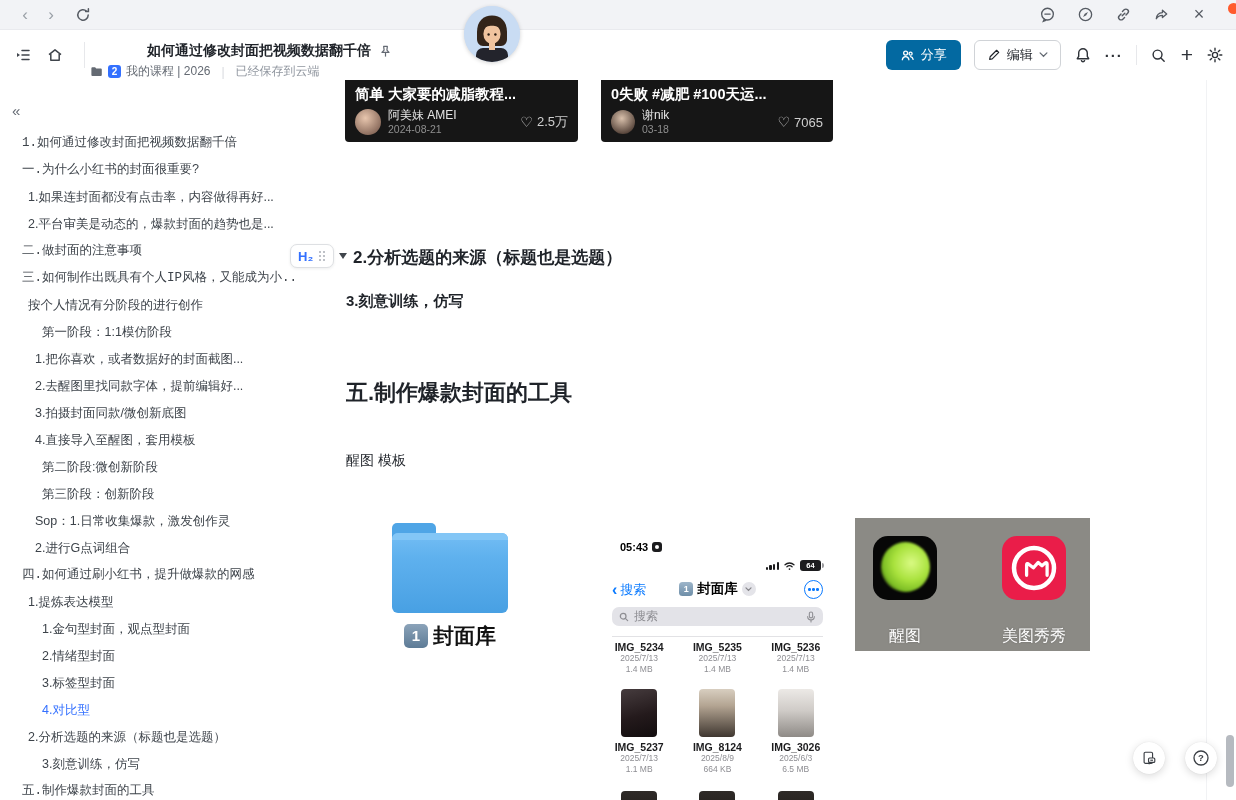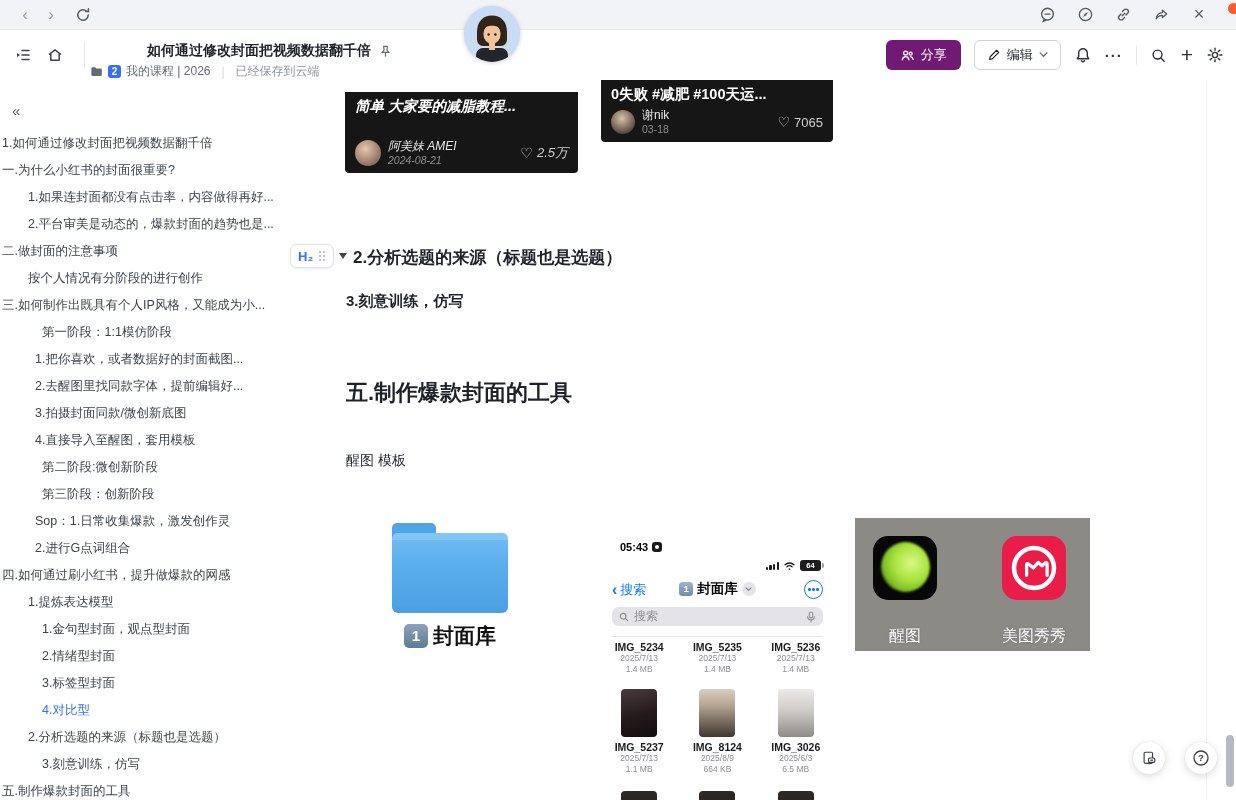--- a/index.html
+++ b/index.html
@@ -24,43 +24,43 @@
   .pin-icon{color:#646a73;display:inline-flex;}
   .doc-breadcrumb{position:absolute;left:90px;top:33px;display:flex;align-items:center;gap:5px;
                   font-size:12px;color:#646a73;}
   .bc-badge{display:inline-block;min-width:13px;height:13px;line-height:13px;text-align:center;
             background:#3370ff;color:#fff;font-size:10px;border-radius:3px;font-weight:bold;}
   .bc-sep{color:#d8dade;margin:0 6px;}
   .bc-status{color:#8f959e;}
   .avatar{position:absolute;left:464px;top:-24px;width:56px;height:56px;border-radius:50%;
           box-shadow:0 1px 4px rgba(0,0,0,.18);overflow:hidden;background:#c9dcf3;}
   .hdr-right{position:absolute;right:12px;top:10px;display:flex;align-items:center;gap:13px;}
-  .btn-share{display:flex;align-items:center;gap:6px;background:#701a75;color:#fff;border:none;
+  .btn-share{display:flex;align-items:center;gap:6px;background:#0369a1;color:#fff;border:none;
              border-radius:6px;height:30px;padding:0 14px;font-size:13px;font-family:inherit;}
   .btn-edit{display:flex;align-items:center;gap:6px;background:#fff;color:#1f2329;
             border:1px solid #d0d3d7;border-radius:6px;height:30px;padding:0 12px;font-size:13px;font-family:inherit;}
   .hdr-ic{width:18px;height:18px;color:#2e3238;display:inline-flex;align-items:center;justify-content:center;}
   .hdr-more{font-size:15px;font-weight:bold;color:#2e3238;letter-spacing:1px;}
   .hdr-plus{font-size:21px;color:#2e3238;line-height:18px;}
   .hdr-vdiv{width:1px;height:20px;background:#e7e8eb;}
 
   
   .sidebar{position:absolute;left:0;top:80px;width:300px;height:720px;background:#fff;}
   .collapse{position:absolute;left:12px;top:22px;font-size:15px;color:#646a73;}
   .outline{position:absolute;left:0;top:50px;right:0;}
   .si{height:27px;line-height:27px;font-size:12.5px;color:#3d434a;white-space:nowrap;overflow:hidden;}
-  .si.l0{padding-left:2px;}
+  .si.l0{padding-left:22px;font-family:Liberation Mono, monospace;}
   .si.l1{padding-left:28px;}
   .si.l2{padding-left:42px;}
   .si.l3{padding-left:35px;}
   .si.active{color:#3370ff;}
 
   
   .card{position:absolute;background:#161616;border-radius:0 0 4px 4px;color:#fff;overflow:hidden;}
-  .card1{left:345px;top:92px;width:233px;height:81px;font-style:italic;}
+  .card1{left:345px;top:80px;width:233px;height:62px;}
   .card2{left:601px;top:80px;width:232px;height:62px;}
   .card-title{padding:5px 10px 0;font-size:14.5px;font-weight:bold;white-space:nowrap;overflow:hidden;}
   .card-foot{position:absolute;left:10px;right:10px;bottom:7px;display:flex;align-items:center;gap:7px;}
   .card-ava{width:26px;height:26px;border-radius:50%;flex:0 0 auto;}
   .card2 .card-ava{width:24px;height:24px;}
   .ava-a{background:radial-gradient(circle at 40% 35%,#e8c6ae,#8a6b5c 75%);}
   .ava-b{background:radial-gradient(circle at 45% 35%,#d9c0ab,#57453b 75%);}
   .card-who{display:flex;flex-direction:column;line-height:1.15;}
   .card-name{font-size:12px;color:#e6e6e6;}
   .card-date{font-size:10.5px;color:#8f8f8f;}
@@ -297,22 +297,22 @@
   </div>
 
   <div class="sidebar">
     <div class="collapse">«</div>
     <div class="outline">
       <div class="si l0">1.如何通过修改封面把视频数据翻千倍</div>
       <div class="si l0">一.为什么小红书的封面很重要?</div>
       <div class="si l1">1.如果连封面都没有点击率，内容做得再好...</div>
       <div class="si l1">2.平台审美是动态的，爆款封面的趋势也是...</div>
       <div class="si l0">二.做封面的注意事项</div>
+      <div class="si l0">三.如何制作出既具有个人IP风格，又能成为小...</div>
       <div class="si l1">按个人情况有分阶段的进行创作</div>
-      <div class="si l0">三.如何制作出既具有个人IP风格，又能成为小...</div>
       <div class="si l2">第一阶段：1:1模仿阶段</div>
       <div class="si l3">1.把你喜欢，或者数据好的封面截图...</div>
       <div class="si l3">2.去醒图里找同款字体，提前编辑好...</div>
       <div class="si l3">3.拍摄封面同款/微创新底图</div>
       <div class="si l3">4.直接导入至醒图，套用模板</div>
       <div class="si l2">第二阶段:微创新阶段</div>
       <div class="si l2">第三阶段：创新阶段</div>
       <div class="si l3">Sop：1.日常收集爆款，激发创作灵</div>
       <div class="si l3">2.进行G点词组合</div>
       <div class="si l0">四.如何通过刷小红书，提升做爆款的网感</div>

